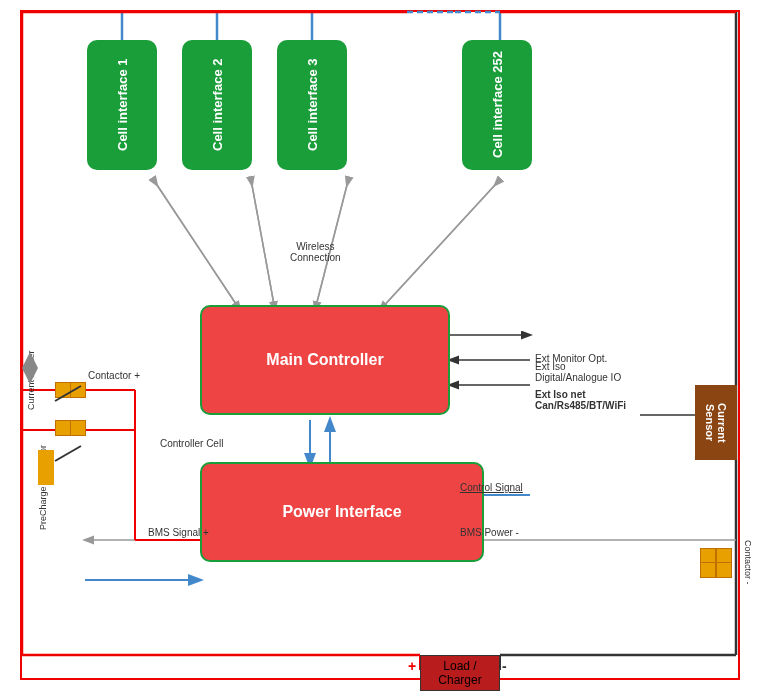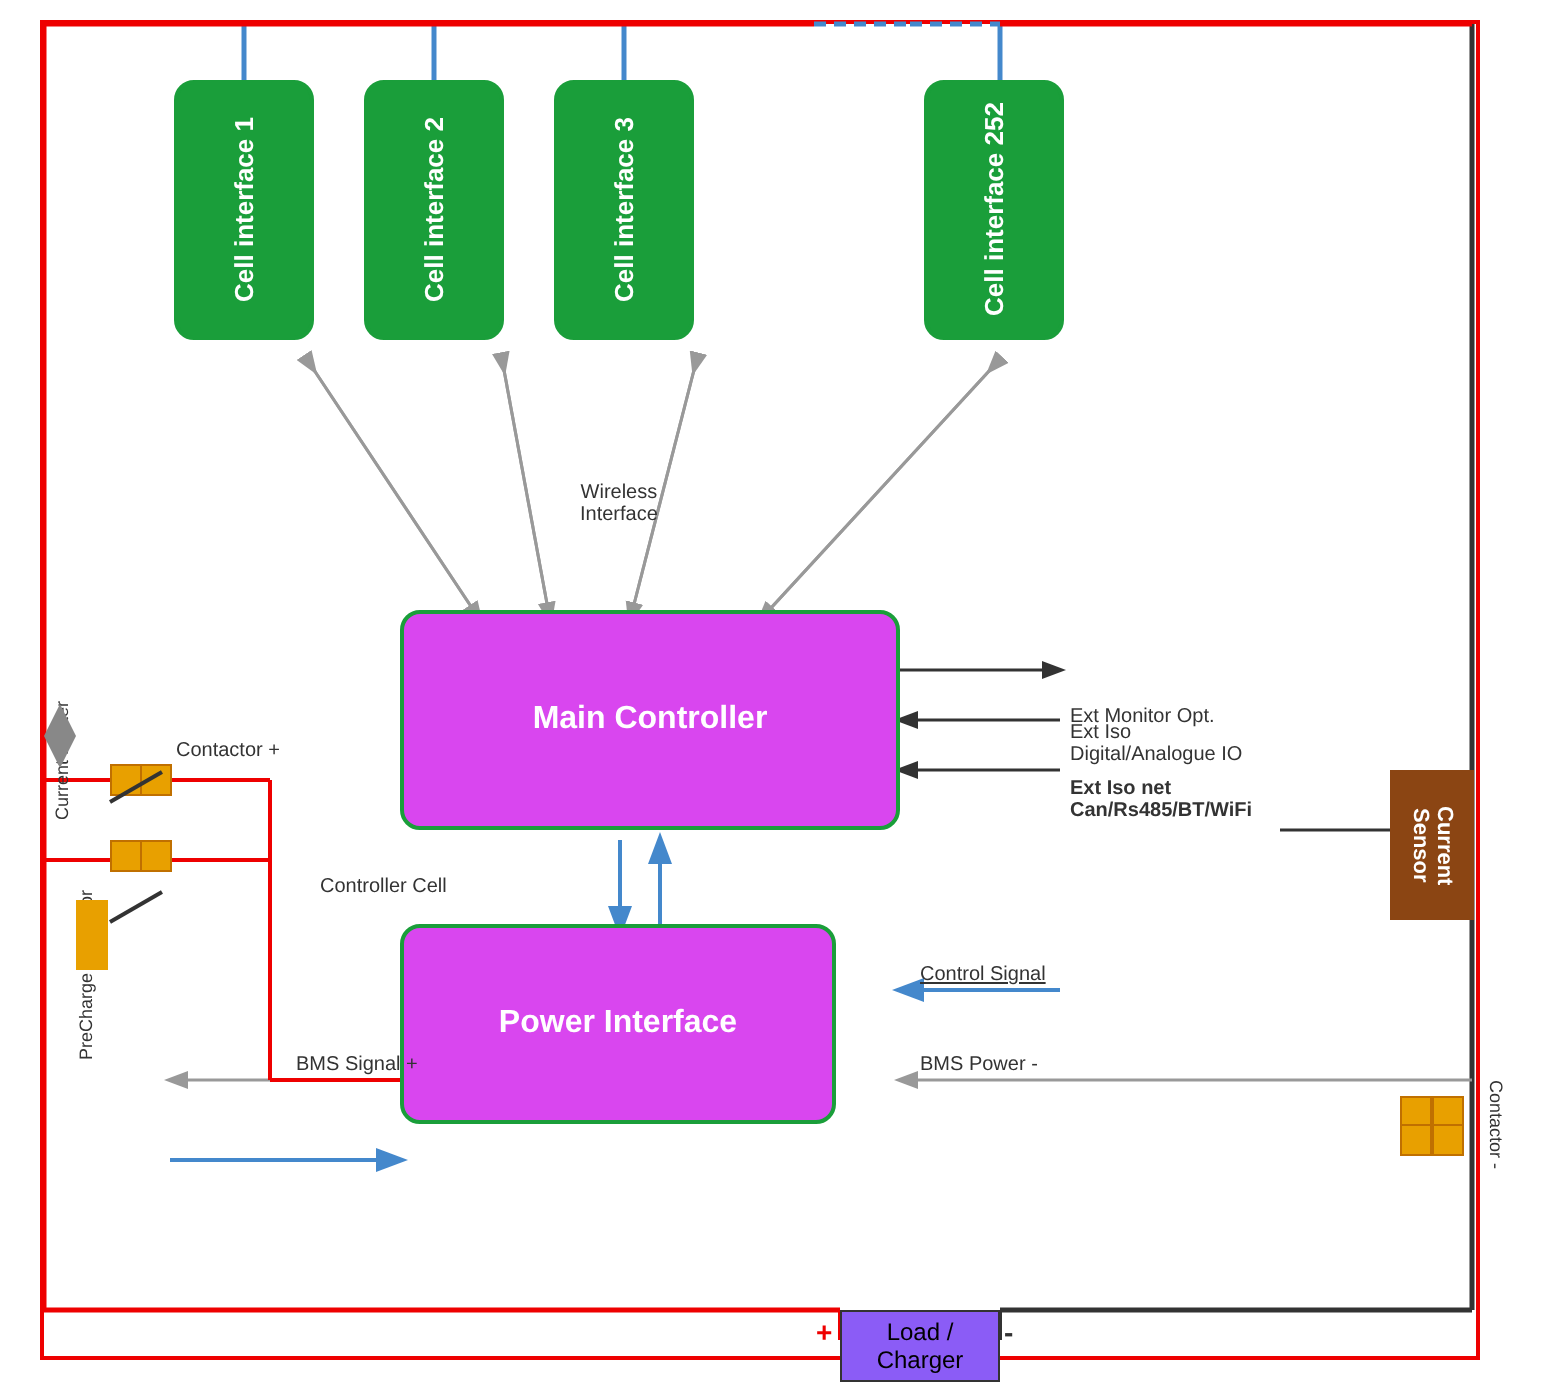--- a/index.html
+++ b/index.html
@@ -43,21 +43,21 @@
       text-align: center;
       writing-mode: vertical-rl;
       text-orientation: mixed;
       transform: rotate(180deg);
       width: 70px;
       height: 130px;
     }
     
     .main-box {
       position: absolute;
-      background: #d946ef;
+      background: #ef4444;
       border: 2px solid #1a9e3a;
       border-radius: 10px;
       color: white;
       font-weight: bold;
       font-size: 16px;
       display: flex;
       align-items: center;
       justify-content: center;
       text-align: center;
     }
@@ -73,21 +73,21 @@
       align-items: center;
       justify-content: center;
       text-align: center;
       writing-mode: vertical-rl;
       text-orientation: mixed;
     }
     
     .load-box {
       position: absolute;
       border: 1.5px solid #333;
-      background: #8b5cf6;
+      background: #b91c1c;
       display: flex;
       align-items: center;
       justify-content: center;
       text-align: center;
       font-size: 12px;
     }
     
     .label {
       position: absolute;
       font-size: 10px;
@@ -233,28 +233,28 @@
   <div class="cell-box" style="left:277px; top:40px;">
     <span>Cell interface 3</span>
   </div>
 
   <div class="cell-box" style="left:462px; top:40px;">
     <span>Cell interface 252</span>
   </div>
 
   <div class="label" style="left:290px; top:230px; text-align:center; white-space:pre-line;">
     <span>Wireless
-Interface</span>
+Connection</span>
   </div>
 
   <div class="main-box" style="left:200px; top:305px; width:250px; height:110px;">
     <span>Main Controller</span>
   </div>
 
-  <div class="main-box" style="left:200px; top:462px; width:218px; height:100px;">
+  <div class="main-box" style="left:200px; top:462px; width:284px; height:100px;">
     <span>Power Interface</span>
   </div>
 
   <div class="sensor-box" style="left:695px; top:385px; width:42px; height:75px;">
     <span>Current Sensor</span>
   </div>
 
   <div class="load-box" style="left:420px; top:655px; width:80px; height:36px;">
     <span>Load / Charger</span>
   </div>

